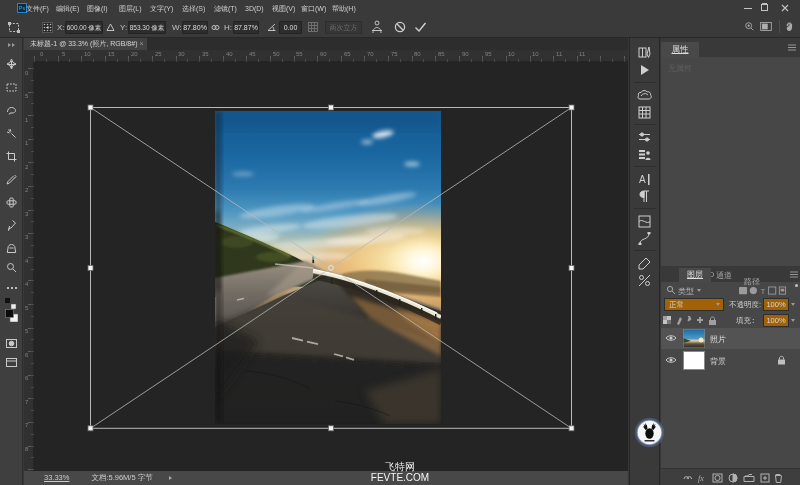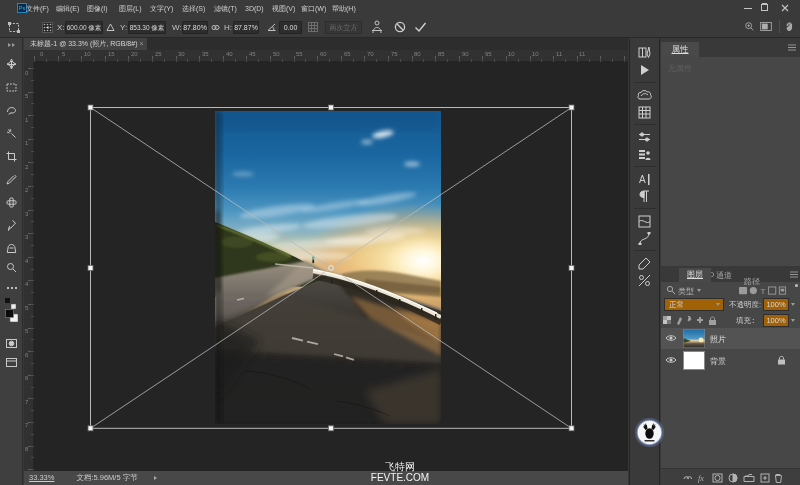--- a/index.html
+++ b/index.html
@@ -426,21 +426,21 @@
         <rect x="88" y="425.8" width="5" height="5"></rect>
         <rect x="328.5" y="425.8" width="5" height="5"></rect>
         <rect x="569" y="425.8" width="5" height="5"></rect>
       </g>
       <circle cx="331" cy="267.9" r="2.4" fill="none" stroke="#e8e8e8" stroke-width="1"></circle>
     </g>
   </svg>
 
   <div class="abs" style="left:340px;top:460px;width:120px;text-align:center;color:#f2f2f2;font-size:10px;z-index:7;">飞特网</div>
   <div class="abs" style="left:340px;top:472px;width:120px;text-align:center;color:#f5f5f5;font-size:10px;z-index:7;">FEVTE.COM</div>
-  <div id="statusbar" class="abs"><span style="margin-left:5px;text-decoration:underline;">33.33%</span><span style="margin-left:22px;">文档:5.96M/5 字节</span><span style="display:inline-block;margin-left:16px;width:0;height:0;border-top:2.5px solid transparent;border-bottom:2.5px solid transparent;border-left:3.5px solid #a8a8a8;"></span></div>
+  <div id="statusbar" class="abs"><span style="margin-left:20px;text-decoration:underline;">33.33%</span><span style="margin-left:22px;">文档:5.96M/5 字节</span><span style="display:inline-block;margin-left:16px;width:0;height:0;border-top:2.5px solid transparent;border-bottom:2.5px solid transparent;border-left:3.5px solid #a8a8a8;"></span></div>
 
   <div id="iconstrip" class="abs"></div>
   <div id="stripicons">
     <svg class="abs" style="left:638px;top:46px;" width="13" height="13" viewBox="0 0 13 13">
         <g fill="none" stroke="#cfcfcf">
           <rect x="1" y="2" width="7" height="9"></rect>
           <path d="M4.5,2 v9 M11,1 L9,8 L10.5,11.5 L12,8 Z"></path>
         </g>
       </svg>
     <svg class="abs" style="left:639px;top:64px;" width="11" height="12" viewBox="0 0 11 12">

